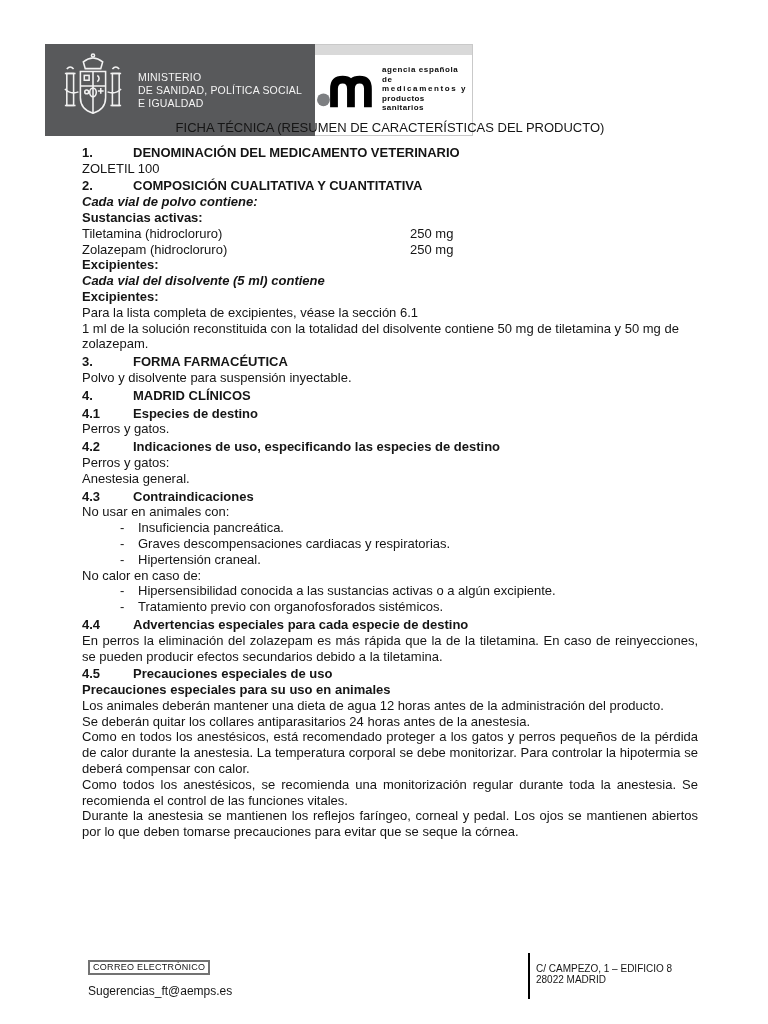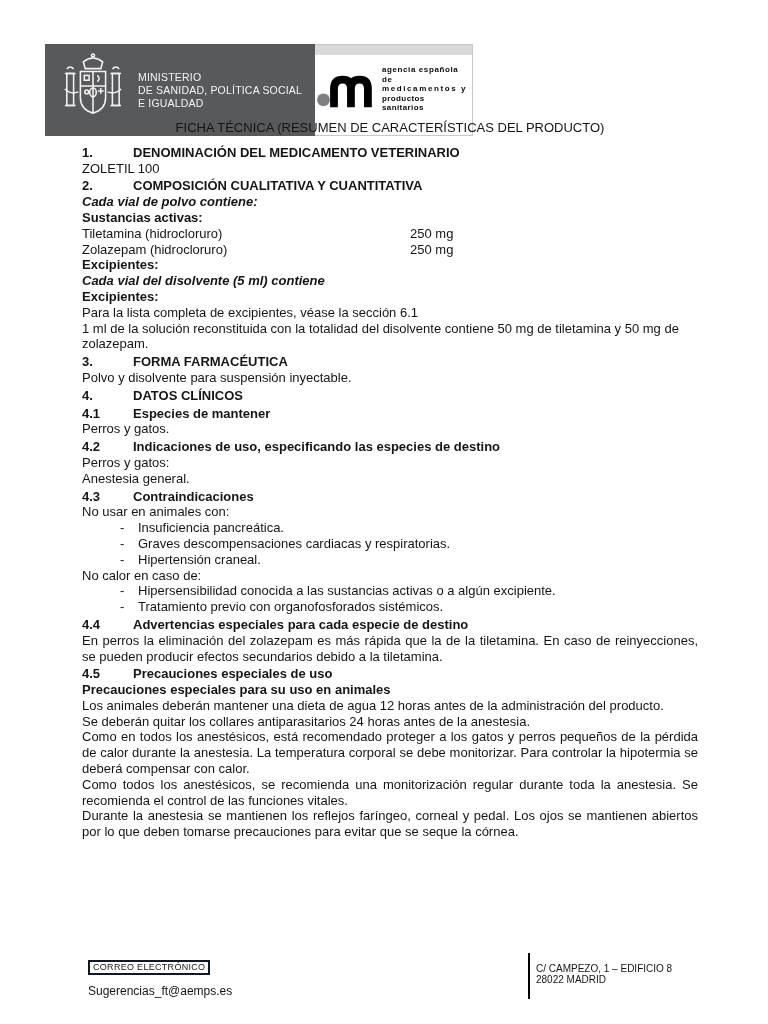--- a/index.html
+++ b/index.html
@@ -27,21 +27,21 @@
   .bi{font-weight:bold;font-style:italic;}
   .b{font-weight:bold;}
   .comp-row{display:flex;}
   .comp-name{width:328px;}
   .bullet{padding-left:38px;}
   .bullet .dash{display:inline-block;width:18px;}
   .just{text-align:justify;}
 
   
   .footer-left{position:absolute;left:88px;top:956px;}
-  .email-box{display:inline-block;border:2px solid #0f172a;font-size:9px;line-height:11px;
+  .email-box{display:inline-block;border:2px solid #737373;font-size:9px;line-height:11px;
              padding:0 3px;letter-spacing:.3px;}
   .email{margin-top:9px;font-size:12px;}
   .footer-sep{position:absolute;left:528px;top:953px;width:2px;height:46px;background:#000;}
   .footer-right{position:absolute;left:536px;top:963px;font-size:10px;line-height:11px;}
 </style>
 </head>
 <body>
 
 <div class="page">
 
@@ -115,25 +115,25 @@
     <div class="b">Excipientes:</div>
     <div>Para la lista completa de excipientes, véase la sección 6.1</div>
     <div>1 ml de la solución reconstituida con la totalidad del disolvente contiene 50 mg de tiletamina y 50 mg de zolazepam.</div>
 
     <div class="sech">
       <span class="num">3.</span><span>FORMA FARMACÉUTICA</span>
     </div>
     <div>Polvo y disolvente para suspensión inyectable.</div>
 
     <div class="sech">
-      <span class="num">4.</span><span>DATOS CLÍNICOS</span>
+      <span class="num">4.</span><span>MADRID CLÍNICOS</span>
     </div>
 
     <div class="sech">
-      <span class="num">4.1</span><span>Especies de mantener</span>
+      <span class="num">4.1</span><span>Especies de destino</span>
     </div>
     <div>Perros y gatos.</div>
 
     <div class="sech">
       <span class="num">4.2</span><span>Indicaciones de uso, especificando las especies de destino</span>
     </div>
     <div>Perros y gatos:</div>
     <div>Anestesia general.</div>
 
     <div class="sech">

